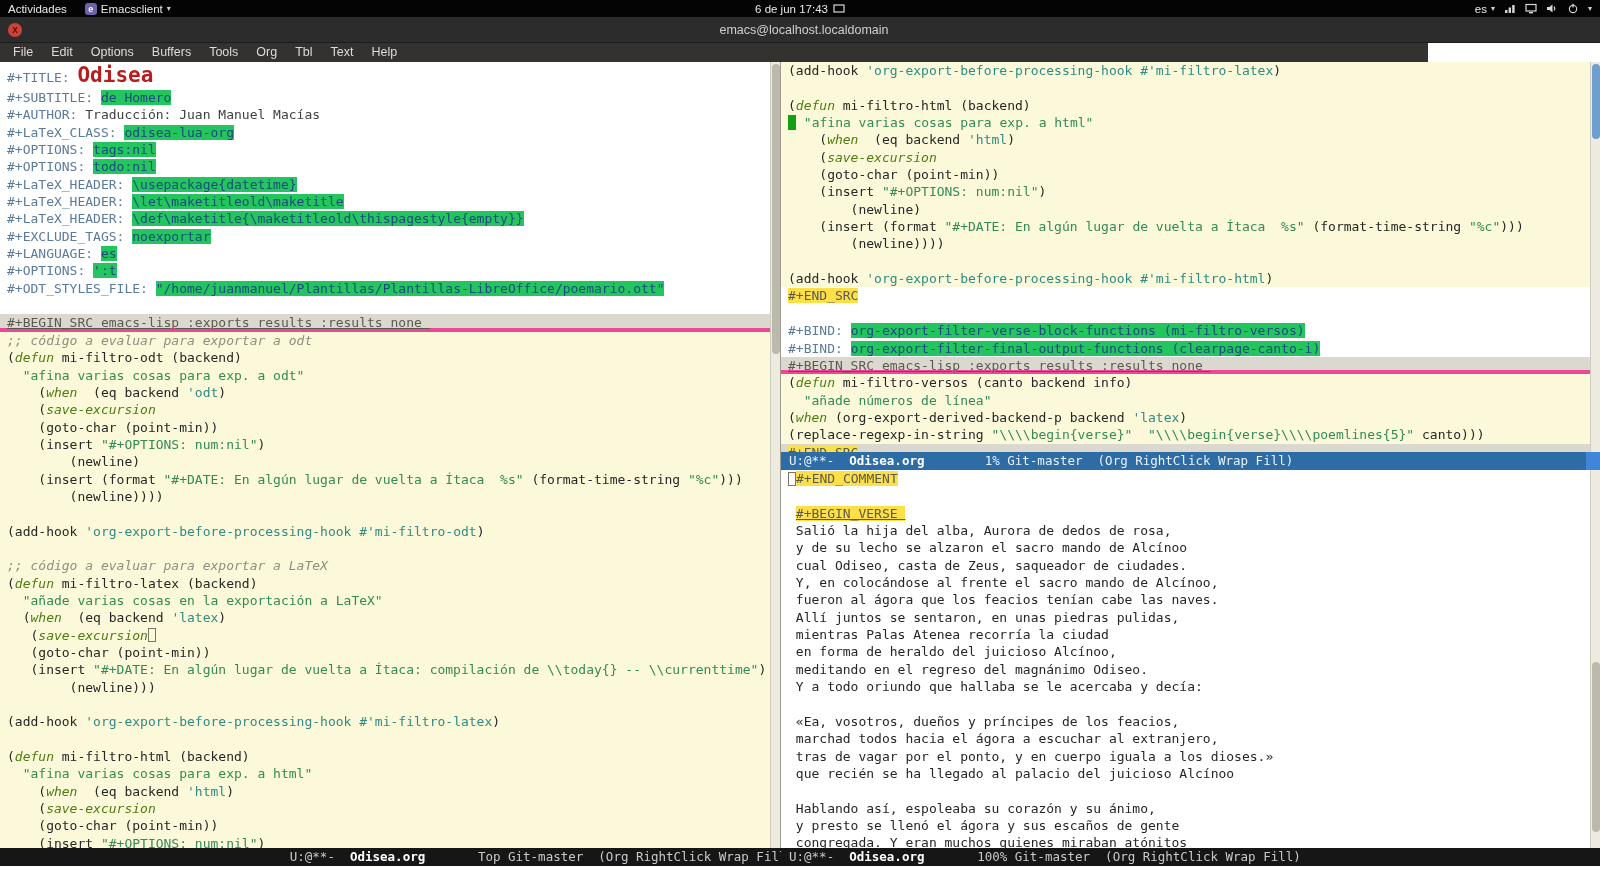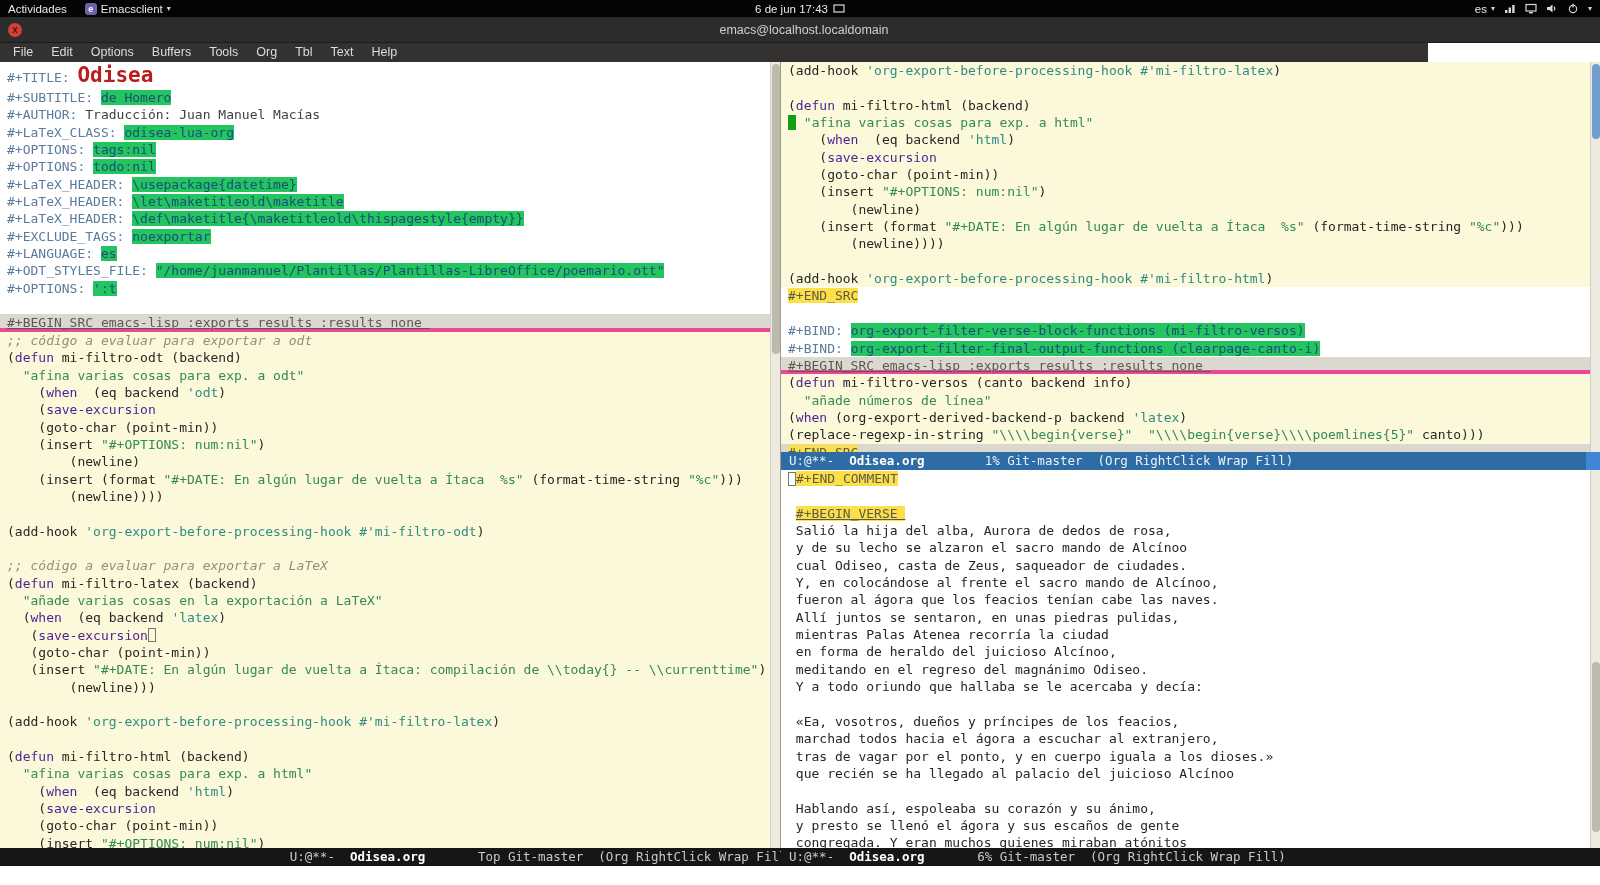--- a/index.html
+++ b/index.html
@@ -45,21 +45,21 @@
   .bg-begin { background:#dbd9cf; border-bottom:4px solid #ec4899; }
   .bg-end   { background:#dbd9cf; }
 
   .f-k  { color:#5a7b9c; }
   .f-v  { color:#1d4b7e; background:#22c55e; }
   .f-m  { color:#3f3f3f; }
   .f-c  { color:#8f8e80; font-style:italic; }
   .f-d  { color:#262626; }
   .f-s  { color:#338a57; }
   .f-q  { color:#2f8b83; }
-  .f-b  { color:#4c1d95; }
+  .f-b  { color:#4d7c0f;font-style:italic; }
   .f-t  { color:#b91c1c; font-weight:bold; font-size:21px; }
   .f-g  { color:#5b5a50; }
   .f-ge { color:#5b5a50; background:#fde047; }
   .f-u  { text-decoration:underline; }
 
   .cur-block  { display:inline-block; width:8px; height:15px; background:#12a012;
                 vertical-align:middle; margin-bottom:2px; }
   .cur-hollow { display:inline-block; width:8px; height:14px; border:1px solid #77756a;
                 vertical-align:middle; margin-bottom:2px; background:transparent; }
 
@@ -146,22 +146,22 @@
     <div class="ln"><span class="f-k">#+SUBTITLE: </span><span class="f-v">de Homero</span></div>
     <div class="ln"><span class="f-k">#+AUTHOR: </span><span class="f-m">Traducción: Juan Manuel Macías</span></div>
     <div class="ln"><span class="f-k">#+LaTeX_CLASS: </span><span class="f-v">odisea-lua-org</span></div>
     <div class="ln"><span class="f-k">#+OPTIONS: </span><span class="f-v">tags:nil</span></div>
     <div class="ln"><span class="f-k">#+OPTIONS: </span><span class="f-v">todo:nil</span></div>
     <div class="ln"><span class="f-k">#+LaTeX_HEADER: </span><span class="f-v">\usepackage{datetime}</span></div>
     <div class="ln"><span class="f-k">#+LaTeX_HEADER: </span><span class="f-v">\let\maketitleold\maketitle</span></div>
     <div class="ln"><span class="f-k">#+LaTeX_HEADER: </span><span class="f-v">\def\maketitle{\maketitleold\thispagestyle{empty}}</span></div>
     <div class="ln"><span class="f-k">#+EXCLUDE_TAGS: </span><span class="f-v">noexportar</span></div>
     <div class="ln"><span class="f-k">#+LANGUAGE: </span><span class="f-v">es</span></div>
+    <div class="ln"><span class="f-k">#+OPTIONS: </span><span class="f-v">':t</span></div>
     <div class="ln"><span class="f-k">#+ODT_STYLES_FILE: </span><span class="f-v">"/home/juanmanuel/Plantillas/Plantillas-LibreOffice/poemario.ott"</span></div>
-    <div class="ln"><span class="f-k">#+OPTIONS: </span><span class="f-v">':t</span></div>
     <div class="ln"></div>
     <div class="ln bg-begin"><span class="f-g f-u">#+BEGIN_SRC emacs-lisp :exports results :results none </span></div>
     <div class="ln bg-src"><span class="f-c">;; código a evaluar para exportar a odt</span></div>
     <div class="ln bg-src"><span class="f-d">(</span><span class="f-b">defun</span><span class="f-d"> mi-filtro-odt (backend)</span></div>
     <div class="ln bg-src"><span class="f-d">  </span><span class="f-s">"afina varias cosas para exp. a odt"</span></div>
     <div class="ln bg-src"><span class="f-d">    (</span><span class="f-b">when</span><span class="f-d">  (eq backend </span><span class="f-q">'odt</span><span class="f-d">)</span></div>
     <div class="ln bg-src"><span class="f-d">    (</span><span class="f-b">save-excursion</span></div>
     <div class="ln bg-src"><span class="f-d">    (goto-char (point-min))</span></div>
     <div class="ln bg-src"><span class="f-d">    (insert </span><span class="f-s">"#+OPTIONS: num:nil"</span><span class="f-d">)</span></div>
     <div class="ln bg-src"><span class="f-d">        (newline)</span></div>
@@ -248,15 +248,15 @@
     <div class="ln"><span class="f-d"> congregada. Y eran muchos quienes miraban atónitos</span></div>
   </div>
 
 <div class="scrollbar" style="left:1590px; top:62px; height:786px;">
   <div class="thumb" style="top:2px; height:75px; background:#6f9fce;"></div>
   <div class="thumb" style="top:600px; height:170px; background:#bcb9ad;"></div>
 </div>
 <div id="active-ml-thumb"></div>
 
 <div class="modeline ml-inactive" style="left:0; top:848px; width:794px;text-align:right;"><span>U:@**-  </span><span class="ml-b">Odisea.org</span><span>       Top Git-master  (Org RightClick Wrap Fill)</span></div>
-<div class="modeline ml-inactive" style="left:781px; top:848px; width:819px;"><span>U:@**-  </span><span class="ml-b">Odisea.org</span><span>       6% Git-master  (Org RightClick Wrap Fill)</span></div>
+<div class="modeline ml-inactive" style="left:781px; top:848px; width:819px;"><span>U:@**-  </span><span class="ml-b">Odisea.org</span><span>       100% Git-master  (Org RightClick Wrap Fill)</span></div>
 
 <div id="echo-area"></div>
 
 </body></html>

